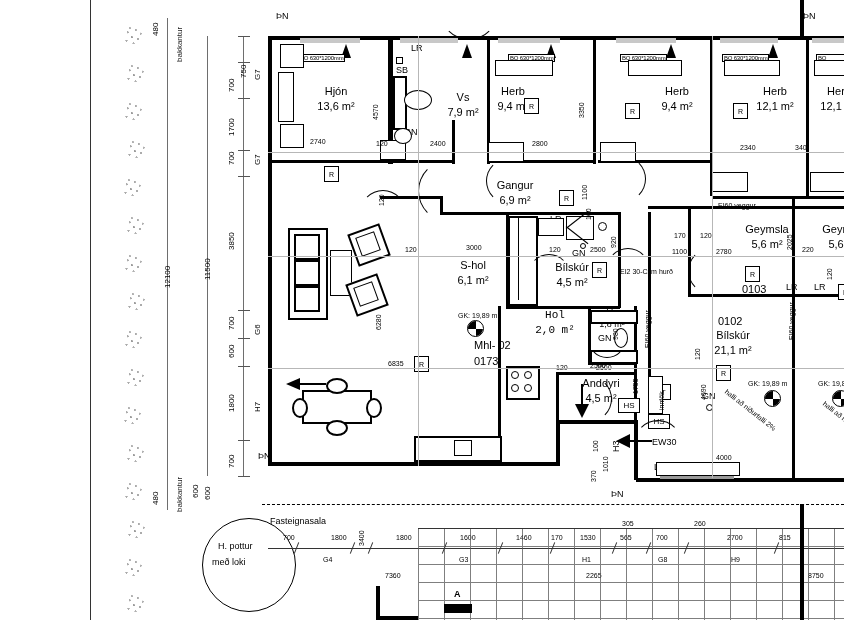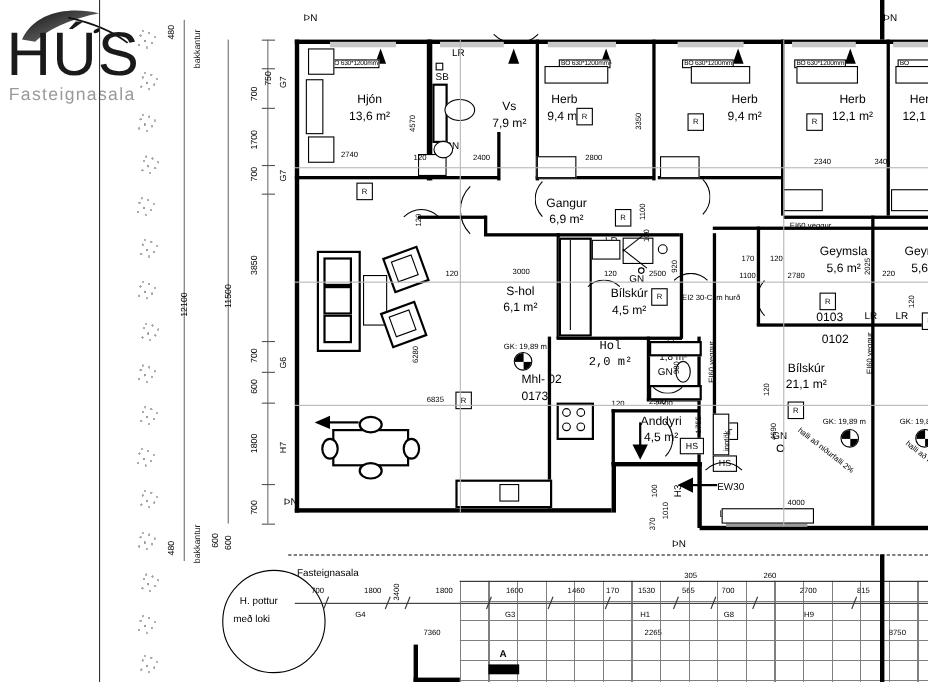--- a/index.html
+++ b/index.html
@@ -82,35 +82,20 @@
 
   
   .arc{position:absolute;border:1px solid #000;border-radius:50%;
        background:transparent;}
 </style>
 </head>
 <body>
 
 <div id="stage">
 
-  <div id="logo">
-    <svg width="100" height="36" style="position:absolute;left:14px;top:4px;">
-      <defs>
-          <linearGradient id="g1" x1="0" y1="0" x2="1" y2="1">
-        <stop offset="0" stop-color="#111"></stop>
-            <stop offset="1" stop-color="#888"></stop>
-      </linearGradient>
-        </defs>
-      <path d="M2 30 C14 4, 46 0, 72 6 C52 10, 28 18, 14 32 Z" fill="url(#g1)"></path>
-      <path d="M44 10 C62 14, 84 22, 98 33" stroke="#111" stroke-width="1.6" fill="none"></path>
-      <ellipse cx="70" cy="22" rx="3.2" ry="1.7" fill="#111" transform="rotate(-28 70 22)"></ellipse>
-    </svg>
-    <div class="hus">HÚS</div>
-    <div class="fs">Fasteignasala</div>
-  </div>
 
   <div class="shrub" style="left:120px;top:24px;"></div>
   <div class="shrub" style="left:122px;top:62px;"></div>
   <div class="shrub" style="left:120px;top:100px;"></div>
   <div class="shrub" style="left:123px;top:138px;"></div>
   <div class="shrub" style="left:119px;top:176px;"></div>
   <div class="shrub" style="left:122px;top:214px;"></div>
   <div class="shrub" style="left:120px;top:252px;"></div>
   <div class="shrub" style="left:123px;top:290px;"></div>
   <div class="shrub" style="left:120px;top:328px;"></div>
@@ -291,21 +276,21 @@
   </div>
   <div class="t rm" style="left:818px;top:224px;width:52px;">
     <b>Geymsla</b>
     <b style="margin-top:4px;">5,6 m²</b>
   </div>
   <div class="t rm" style="left:700px;top:330px;width:66px;">
     <b>Bílskúr</b>
     <b style="margin-top:4px;">21,1 m²</b>
   </div>
 
-  <div class="t rm" style="left:718px;top:304px;margin-left:29px;">0102</div>
+  <div class="t rm" style="left:718px;top:316px;">0102</div>
   <div class="t rm" style="left:742px;top:284px;">0103</div>
 
   <div class="bx" style="left:324px;top:166px;width:13px;height:14px;">
       <span>R</span>
     </div>
   <div class="bx" style="left:524px;top:98px;width:13px;height:14px;">
       <span>R</span>
     </div>
   <div class="bx" style="left:625px;top:103px;width:13px;height:14px;">
       <span>R</span>

